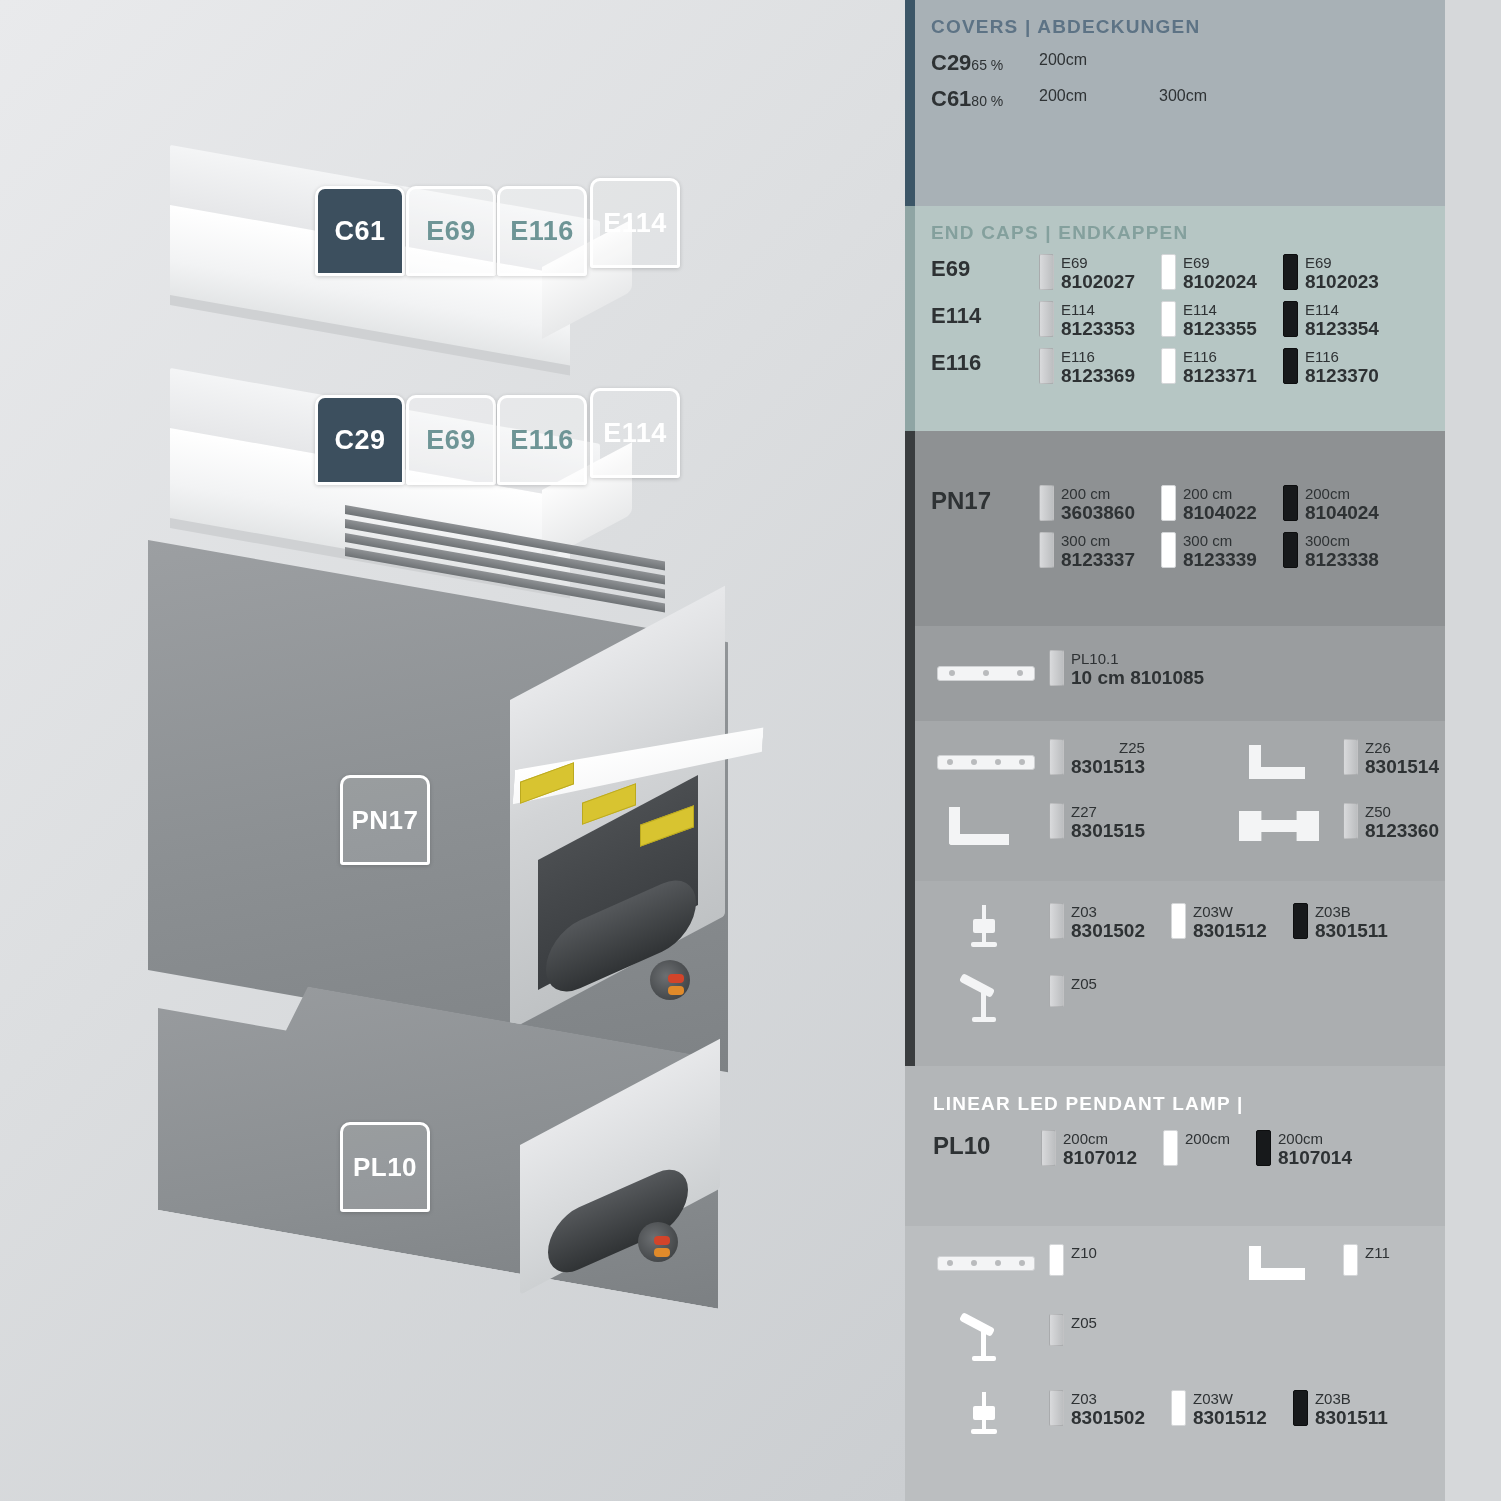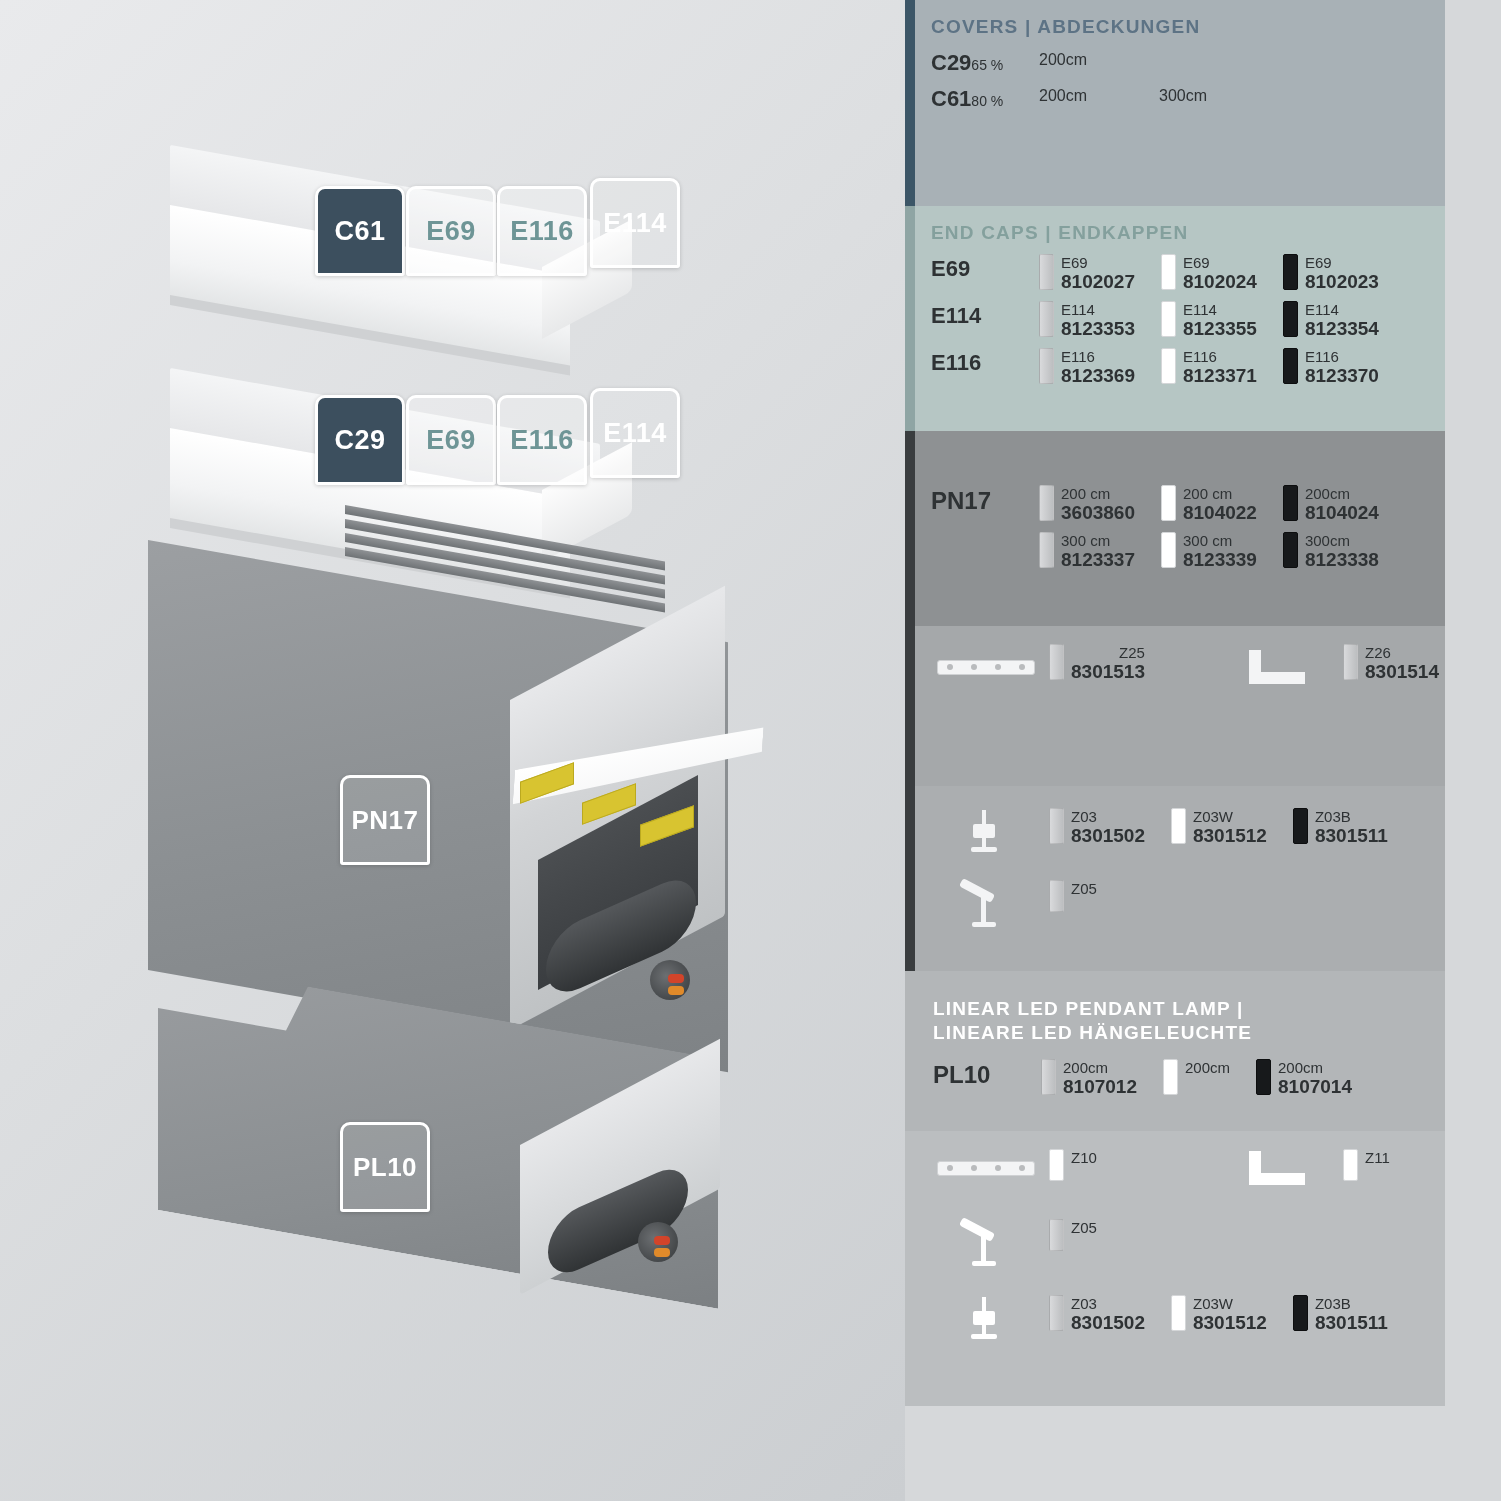--- a/index.html
+++ b/index.html
@@ -436,20 +436,40 @@
               <div class="swatch blk"></div>
               <div class="itxt">
                 <div class="t1">300cm</div>
                 <div class="t2">8123338</div>
               </div>
             </div>
         </div>
       </div>
     </div>
 
+    <div class="sect" id="sec-acc1" style="height:95px;">
+      <div class="leftbar"></div>
+      <div class="sect-inner" style="padding-top:24px;">
+        <div class="row">
+          <div class="icon">
+            <div class="bracket-flat"></div>
+            <div class="hole" style="left:18px;"></div>
+            <div class="hole" style="left:52px;"></div>
+            <div class="hole" style="left:86px;"></div>
+          </div>
+          <div class="item">
+              <div class="swatch sil"></div>
+              <div class="itxt">
+                <div class="t1">PL10.1</div>
+                <div class="t2">10 cm 8101085</div>
+              </div>
+            </div>
+        </div>
+      </div>
+    </div>
 
     <div class="sect" id="sec-acc2" style="height:160px;">
       <div class="leftbar"></div>
       <div class="sect-inner" style="padding-top:18px;">
         <div class="row">
           <div class="icon">
             <div class="bracket-flat"></div>
             <div class="hole" style="left:16px;"></div>
               <div class="hole" style="left:40px;"></div>
             <div class="hole" style="left:64px;"></div>
@@ -467,20 +487,42 @@
           </div>
           <div class="item">
               <div class="swatch sil"></div>
               <div class="itxt">
                 <div class="t1">Z26</div>
                 <div class="t2">8301514</div>
               </div>
             </div>
         </div>
 
+        <div class="row" style="margin-top:18px;">
+          <div class="icon">
+            <div class="bracket-l2"></div>
+          </div>
+          <div class="item" style="flex:0 0 150px;">
+              <div class="swatch sil"></div>
+              <div class="itxt">
+                <div class="t1">Z27</div>
+                <div class="t2">8301515</div>
+              </div>
+            </div>
+          <div class="icon">
+            <div class="joiner"></div>
+          </div>
+          <div class="item">
+              <div class="swatch sil"></div>
+              <div class="itxt">
+                <div class="t1">Z50</div>
+                <div class="t2">8123360</div>
+              </div>
+            </div>
+        </div>
       </div>
     </div>
 
     <div class="sect" id="sec-acc3" style="height:185px;">
       <div class="leftbar"></div>
       <div class="sect-inner" style="padding-top:22px;">
         <div class="row">
           <div class="icon">
             <div class="susp">
                 <div class="rod"></div>
@@ -528,21 +570,20 @@
             </div>
         </div>
       </div>
     </div>
 
     <div class="sect" id="sec-pl10" style="height:160px;">
       <div class="leftbar"></div>
       <div class="sect-inner" style="padding-top:20px;padding-left:28px;">
         <div class="sect-title" style="line-height:1.25;margin-bottom:14px;">
           <div>LINEAR LED PENDANT LAMP |</div>
-          <div>LINEARE LED HÄNGELEUCHTE</div>
         </div>
         <div class="row">
           <div class="rowlabel" style="font-size:24px;">PL10</div>
           <div class="item">
               <div class="swatch sil"></div>
               <div class="itxt">
                 <div class="t1">200cm</div>
                 <div class="t2">8107012</div>
               </div>
             </div>

